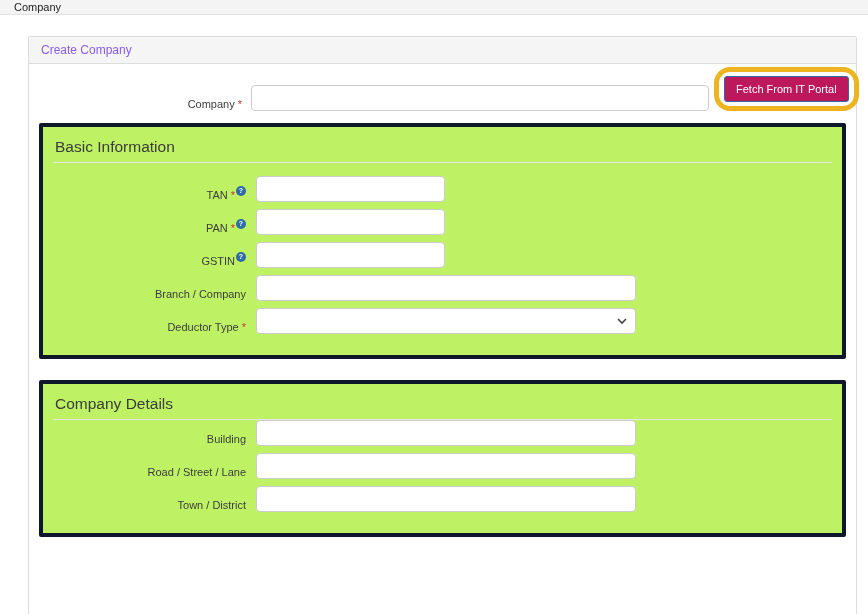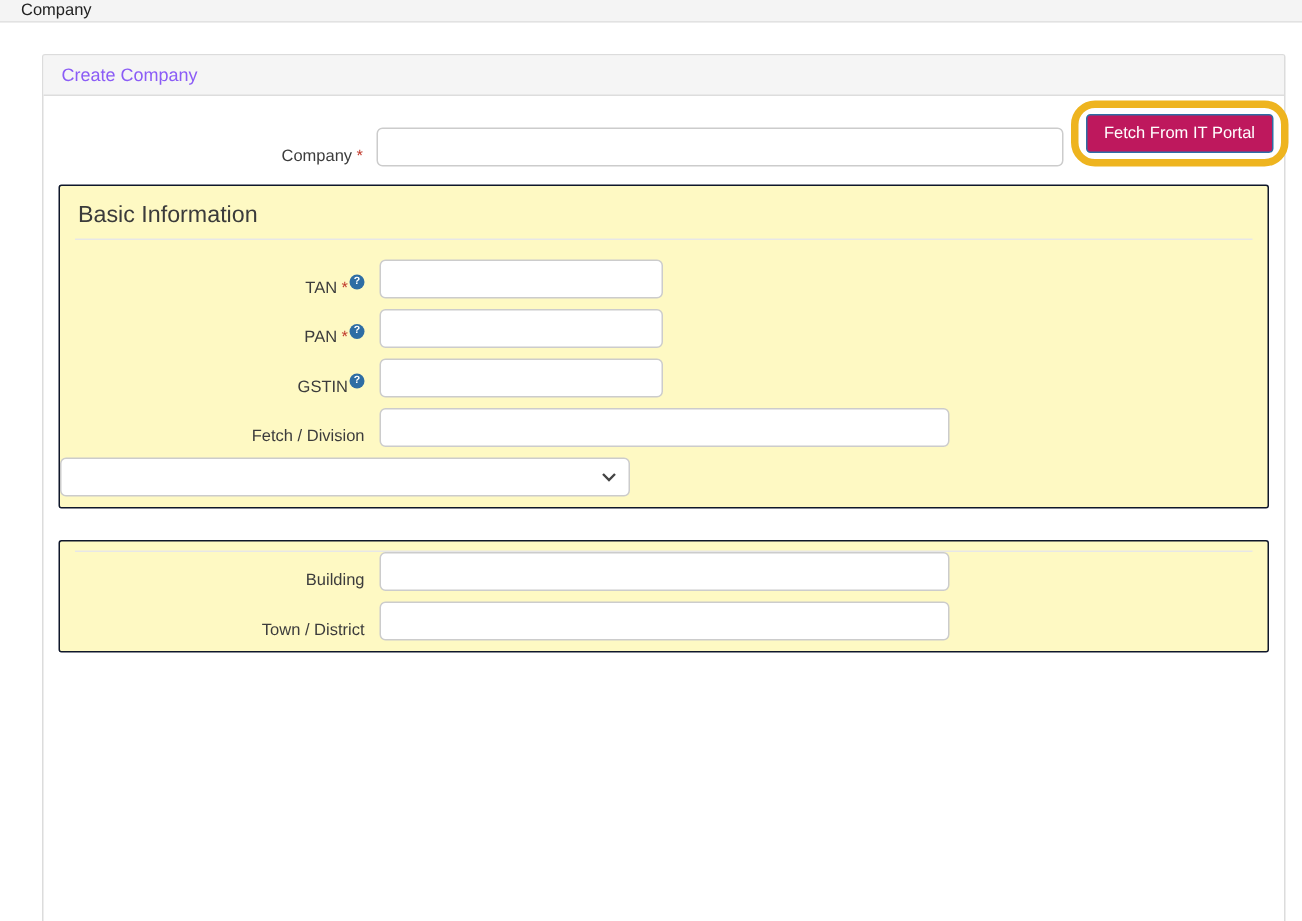--- a/index.html
+++ b/index.html
@@ -32,22 +32,22 @@
   .help { display: inline-block; width: 10px; height: 10px; border-radius: 50%;
     background: #2e6da4; color: #fff; font-size: 7px; line-height: 10px; font-weight: bold;
     text-align: center; vertical-align: 6px; margin-left: 1px; cursor: pointer; }
 
   .ring { display: inline-flex; border: 5px solid #eeb41f; border-radius: 16px;
     padding: 4px 5px; margin-left: 5px; flex: none; }
   .fetch-btn { background: #be185d; border: 1px solid #2e6da4; border-radius: 3px;
     color: #fff; font-size: 11px; height: 26px; padding: 0 11px; cursor: pointer;
     font-family: "Liberation Sans", sans-serif; }
 
-  .section-box { margin: 0 10px; border: 1px solid #0f172a; border-radius: 2px;
-    background: #fef9c3; }
+  .section-box { margin: 0 10px; border: 4px solid #0f172a; border-radius: 2px;
+    background: #bef264; padding-bottom: 14px; }
   .box-basic { margin-top: 12px; }
   .box-details { margin-top: 21px; }
   .section-title { font-size: 15.5px; color: #3b3b3b; padding: 10px 12px 0 12px;
     line-height: 19px; font-weight: normal; }
   .section-rule { border: none; border-top: 1px solid #e7e7e7; margin: 6px 10px 0 10px; }
   .section-box .form-row { margin-bottom: 7px; }
   .section-box .form-row.first { margin-top: 13px; }
   .box-details .form-row.first { margin-top: 12px; }
 
   .select-wrap { position: relative; width: 380px; flex: none; }
@@ -100,48 +100,58 @@
 
     <div class="form-row">
       <label class="label-col">
         <span>GSTIN</span><span class="help">?</span>
       </label>
       <input class="input w-sm" value="" style="">
     </div>
 
     <div class="form-row">
       <label class="label-col">
-        <span>Fetch / Division</span>
+        <span>Branch / Company</span>
       </label>
       <input class="input w-lg" value="" style="">
     </div>
 
     <div class="form-row">
+      <label class="label-col">
+        <span>Deductor Type</span><span class="req">*</span>
+      </label>
       <span class="select-wrap">
         <select></select>
         <span class="chevron">
           <svg width="10" height="10" viewBox="0 0 10 10">
               <polyline points="1,3 5,7 9,3" fill="none" stroke="#444" stroke-width="1.6"></polyline>
             </svg>
         </span>
       </span>
     </div>
   </div>
 
   <div class="section-box box-details">
+    <div class="section-title">Company Details</div>
     <hr class="section-rule">
 
 
     <div class="form-row">
       <label class="label-col">
         <span>Building</span>
       </label>
       <input class="input w-lg" value="" style="">
     </div>
 
+    <div class="form-row">
+      <label class="label-col">
+        <span>Road / Street / Lane</span>
+      </label>
+      <input class="input w-lg" value="" style="">
+    </div>
 
 
     <div class="form-row">
       <label class="label-col">
         <span>Town / District</span>
       </label>
       <input class="input w-lg" value="" style="">
     </div>
 
 

